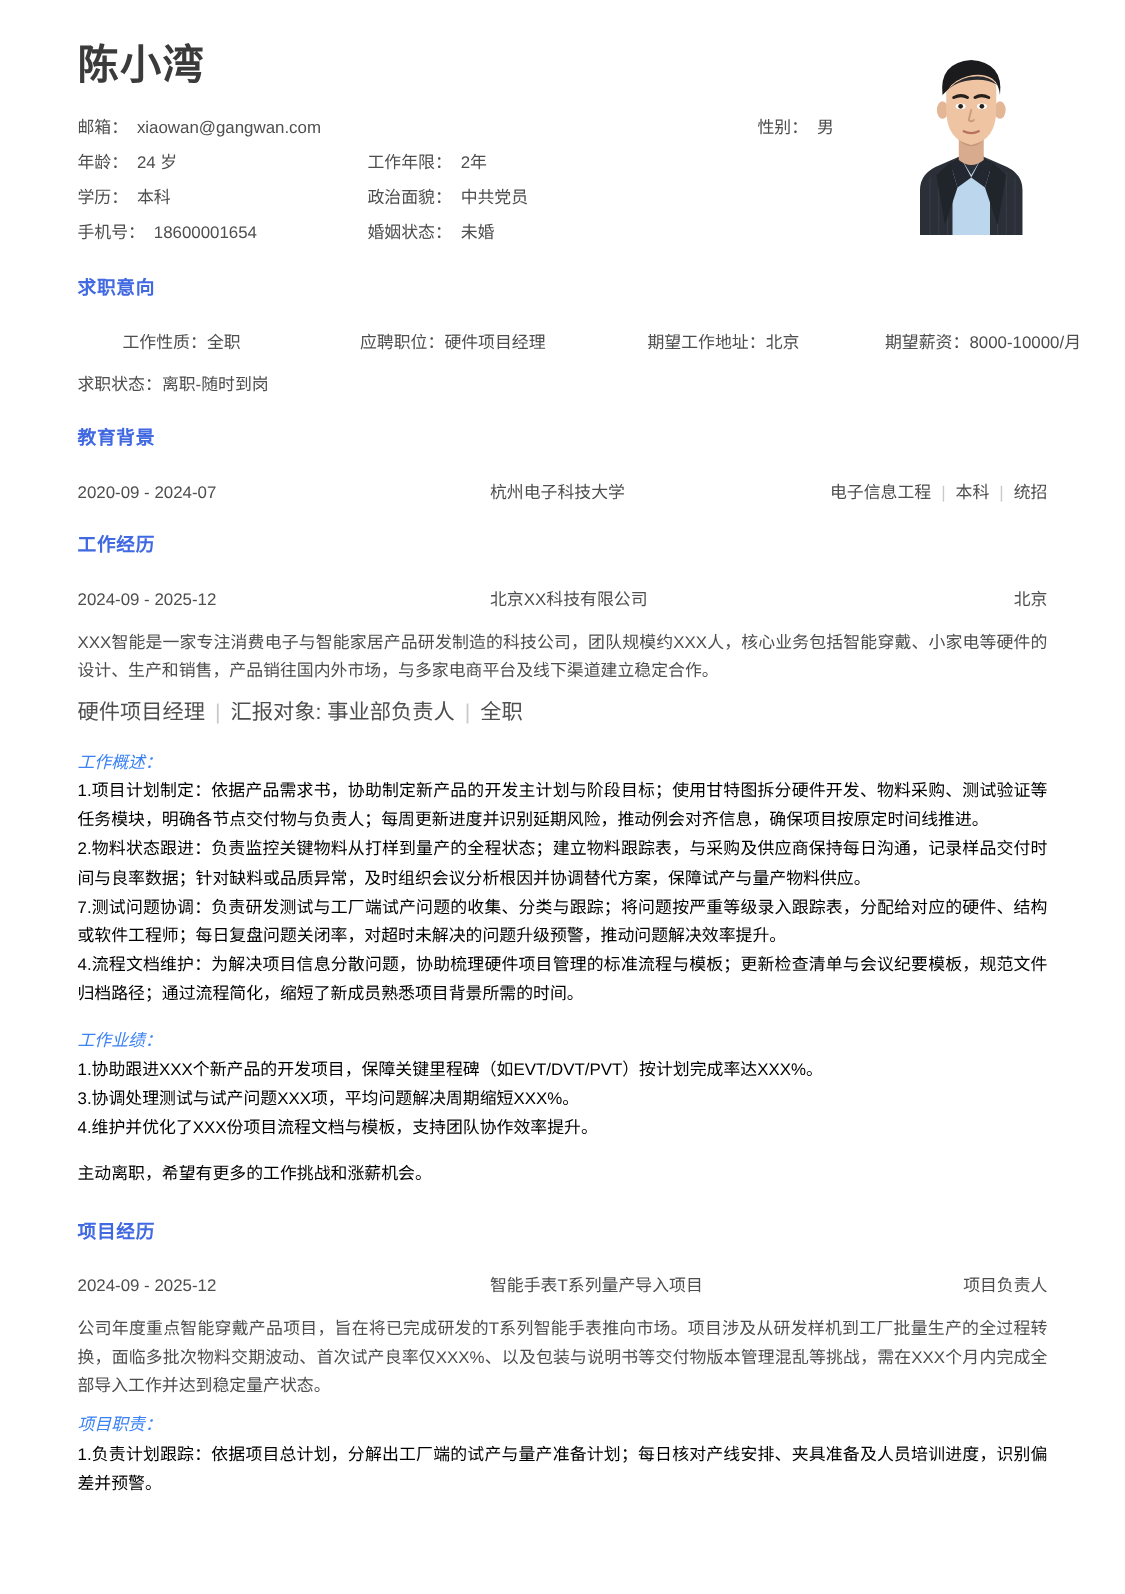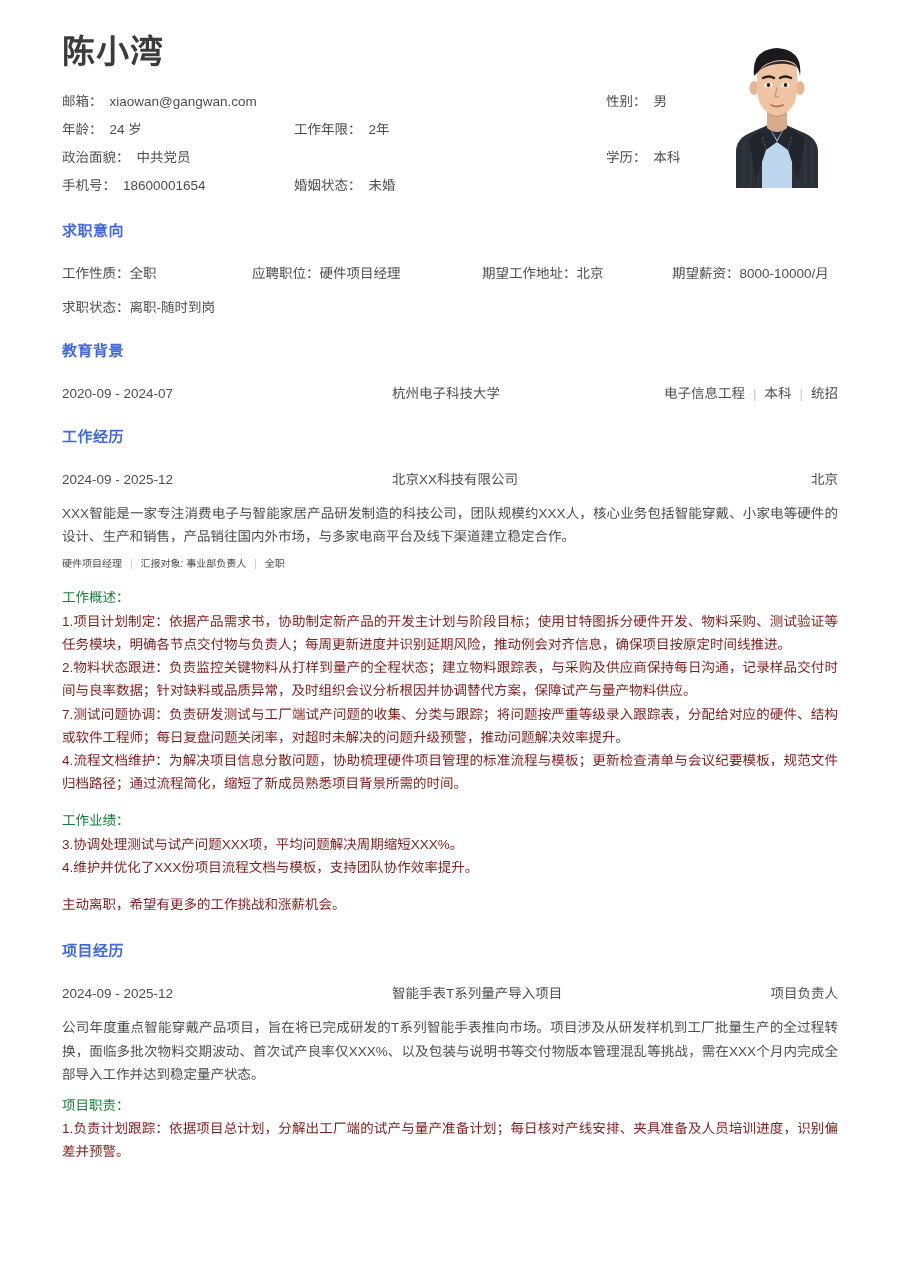--- a/index.html
+++ b/index.html
@@ -112,44 +112,45 @@
     margin: 0 0 8px 0;
     text-align: justify;
   }
   .block {
     margin-bottom: 14px;
   }
   .block:last-child { margin-bottom: 0; }
   .sub-head {
     font-size: 13.5px;
     line-height: 1.72;
-    color: #15803d;
+    color: #3b82f6;
     margin: 0;
+    font-style: italic;
   }
   .list-line {
     font-size: 13.5px;
     line-height: 1.72;
-    color: #7f1d1d;
+    color: #000000;
     margin: 0;
     text-align: justify;
   }
   .role-line {
-    font-size: 10px;
+    font-size: 17px;
     color: #4e4e4e;
     margin: 0 0 14px 0;
     line-height: 1.6;
   }
   .jobintent-row {
     display: flex;
     font-size: 13.5px;
     color: #4e4e4e;
     margin-bottom: 14px;
   }
   .ji-cell { white-space: nowrap; }
-  .ji-cell.a { width: 190px; flex: 0 0 190px; }
+  .ji-cell.a { width: 190px; flex: 0 0 190px; margin-left: 36px; }
   .ji-cell.b { width: 230px; flex: 0 0 230px; }
   .ji-cell.c { width: 190px; flex: 0 0 190px; }
   .ji-cell.d { flex: 1 1 auto; }
 </style>
 </head>
 <body>
 
 <div class="page">
 
   <div class="header">
@@ -173,27 +174,27 @@
           <span class="info-label">年龄：</span>
           <span class="info-value">24 岁</span>
         </span>
         <span class="info-cell col2">
           <span class="info-label">工作年限：</span>
           <span class="info-value">2年</span>
         </span>
       </div>
 
       <div class="info-row">
+        <span class="info-cell col1">
+          <span class="info-label">学历：</span>
+          <span class="info-value">本科</span>
+        </span>
         <span class="info-cell col2">
           <span class="info-label">政治面貌：</span>
           <span class="info-value">中共党员</span>
-        </span>
-        <span class="info-cell col1">
-          <span class="info-label">学历：</span>
-          <span class="info-value">本科</span>
         </span>
       </div>
 
       <div class="info-row">
         <span class="info-cell col1">
           <span class="info-label">手机号：</span>
           <span class="info-value">18600001654</span>
         </span>
         <span class="info-cell col2">
           <span class="info-label">婚姻状态：</span>
@@ -309,20 +310,21 @@
     <div class="block">
       <p class="sub-head">工作概述：</p>
       <p class="list-line">1.项目计划制定：依据产品需求书，协助制定新产品的开发主计划与阶段目标；使用甘特图拆分硬件开发、物料采购、测试验证等任务模块，明确各节点交付物与负责人；每周更新进度并识别延期风险，推动例会对齐信息，确保项目按原定时间线推进。</p>
       <p class="list-line">2.物料状态跟进：负责监控关键物料从打样到量产的全程状态；建立物料跟踪表，与采购及供应商保持每日沟通，记录样品交付时间与良率数据；针对缺料或品质异常，及时组织会议分析根因并协调替代方案，保障试产与量产物料供应。</p>
       <p class="list-line">7.测试问题协调：负责研发测试与工厂端试产问题的收集、分类与跟踪；将问题按严重等级录入跟踪表，分配给对应的硬件、结构或软件工程师；每日复盘问题关闭率，对超时未解决的问题升级预警，推动问题解决效率提升。</p>
       <p class="list-line">4.流程文档维护：为解决项目信息分散问题，协助梳理硬件项目管理的标准流程与模板；更新检查清单与会议纪要模板，规范文件归档路径；通过流程简化，缩短了新成员熟悉项目背景所需的时间。</p>
     </div>
 
     <div class="block">
       <p class="sub-head">工作业绩：</p>
+      <p class="list-line">1.协助跟进XXX个新产品的开发项目，保障关键里程碑（如EVT/DVT/PVT）按计划完成率达XXX%。</p>
       <p class="list-line">3.协调处理测试与试产问题XXX项，平均问题解决周期缩短XXX%。</p>
       <p class="list-line">4.维护并优化了XXX份项目流程文档与模板，支持团队协作效率提升。</p>
     </div>
 
     <p class="list-line">主动离职，希望有更多的工作挑战和涨薪机会。</p>
   </div>
 
   <div class="section">
     <h2 class="section-title">项目经历</h2>
 

